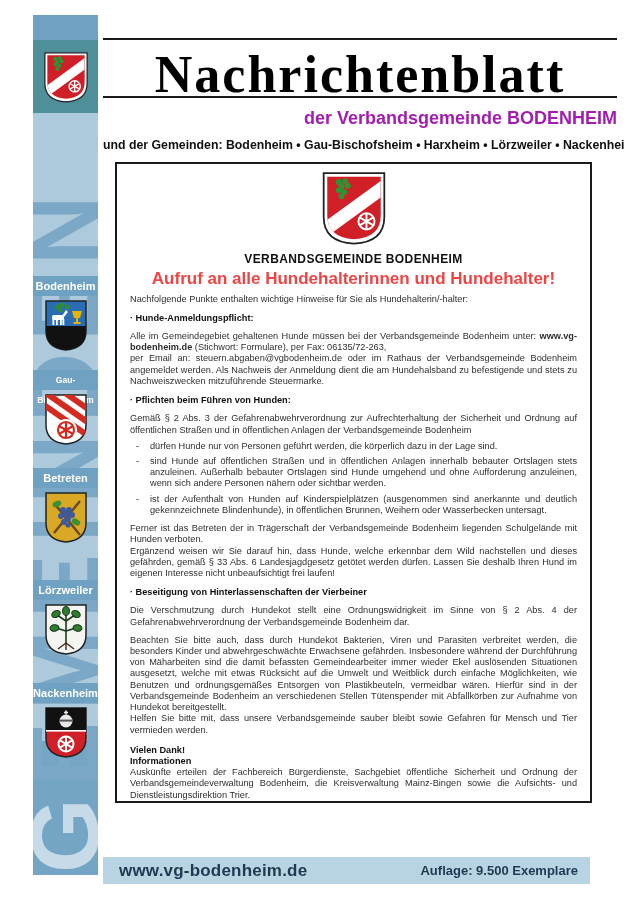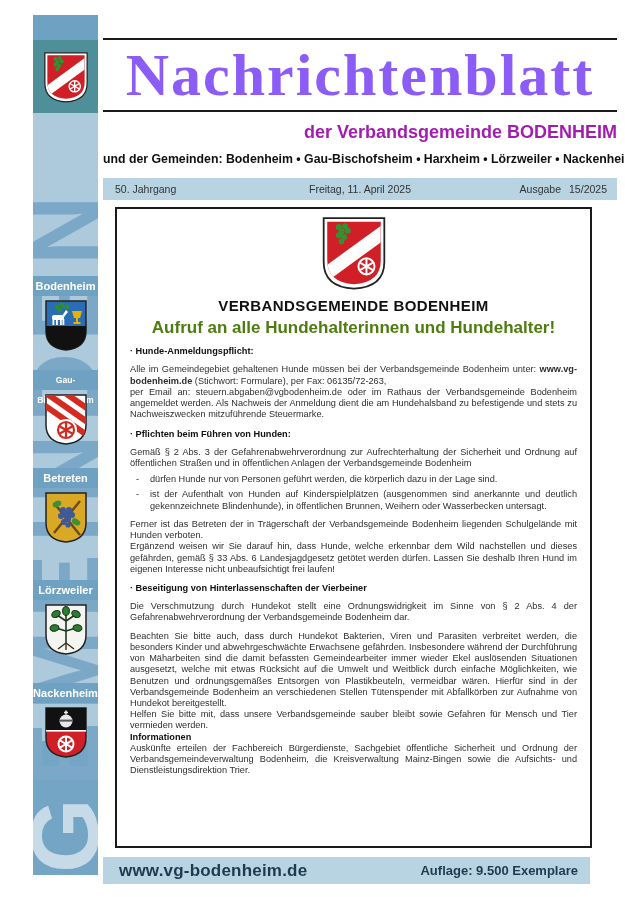--- a/index.html
+++ b/index.html
@@ -20,42 +20,42 @@
   .ghost-word .lt { color:#c6dae8; }
   .commune { position:absolute; left:0; width:65px; text-align:center; }
   .commune .band { background:#6fa2c2; height:20px; line-height:20px; color:#fff;
                    font-size:11px; font-weight:bold; letter-spacing:0; }
   .commune svg { display:block; margin:3px auto 0 auto; }
 
   
   #main { position:absolute; left:103px; top:15px; width:514px; }
   .rule { height:2px; background:#1a1a1a; }
   .rule1 { margin-top:23px; }
-  #masthead-title { height:70px; line-height:70px; text-align:center;
+  #masthead-title { height:56px; line-height:70px; text-align:center;
                     font-family:"Liberation Serif", serif; font-weight:bold;
-                    font-size:60px; letter-spacing:2px; color:#8b5cf6; white-space:nowrap; }
+                    font-size:52px; letter-spacing:2px; color:#000000; white-space:nowrap; }
   #subtitle { margin-top:10px; height:24px; text-align:right; font-size:18px;
               font-weight:bold; color:#a21caf; }
   #communes-line { margin-top:6px; height:17px; font-size:12.3px; font-weight:bold;
                    color:#111; white-space:nowrap; }
   #issue-bar { margin-top:9px; height:22px; background:#b8d3e2; position:relative;
                font-size:10.5px; color:#333; }
   #issue-bar .left { position:absolute; left:12px; top:0; line-height:22px; }
   #issue-bar .center { position:absolute; left:0; right:0; top:0; text-align:center; line-height:22px; }
   #issue-bar .right { position:absolute; right:10px; top:0; line-height:22px; }
   #issue-bar .right span { margin-left:8px; }
 
   
   #notice { margin-top:7px; margin-left:12px; width:477px; height:641px;
             border:2px solid #1a1a1a; padding:6px 13px; overflow:hidden;
             font-size:9.2px; line-height:1.22; color:#2e2e2e; }
   #notice .crest { text-align:center; }
-  #notice .org { text-align:center; font-size:15px; font-weight:bold; color:#111;
+  #notice .org { text-align:center; font-size:12px; font-weight:bold; color:#111;
                  letter-spacing:.4px; margin-top:3px; }
-  #notice .headline { text-align:center; font-size:17px; font-weight:bold; color:#4d7c0f; margin-top:2px; }
+  #notice .headline { text-align:center; font-size:17px; font-weight:bold; color:#ef4444; margin-top:2px; }
   #notice .intro { margin-top:4px; }
   .h { margin-top:8px; font-weight:bold; color:#111; }
   .blk { margin-top:7px; text-align:justify; }
   .blk .nb { font-weight:bold; }
   ul.dash { list-style:none; margin-top:5px; }
   ul.dash li { position:relative; padding-left:20px; margin-top:4px; text-align:justify; }
   ul.dash li::before { content:"-"; position:absolute; left:6px; top:0; }
 
   
   #footer-bar { position:absolute; left:103px; top:857px; width:487px; height:27px;
@@ -232,25 +232,20 @@
   </div>
 
   <div id="main">
     <div class="rule rule1"></div>
     <div id="masthead-title">Nachrichtenblatt</div>
     <div class="rule"></div>
 
     <div id="subtitle">der Verbandsgemeinde BODENHEIM</div>
     <div id="communes-line">und der Gemeinden: Bodenheim • Gau-Bischofsheim • Harxheim • Lörzweiler • Nackenheim</div>
 
-    <div id="issue-bar">
-      <span class="left">50. Jahrgang</span>
-      <span class="center">Freitag, 11. April 2025</span>
-      <span class="right"><span>Ausgabe</span><span>15/2025</span></span>
-    </div>
 
     <div id="notice">
       <div class="crest">
         <svg width="66" height="76" viewBox="0 0 74 84">
           <defs>
               <clipPath id="vgclip2">
                 <path d="M7 7 H67 V50 Q67 75 37 77 Q7 75 7 50 Z"></path>
               </clipPath>
             </defs>
           <path d="M3 3 H71 V52 Q71 80 37 82 Q3 80 3 52 Z" fill="#fff" stroke="#222" stroke-width="2"></path>
@@ -269,36 +264,39 @@
           </g>
           <g stroke="#fff" stroke-width="2.2" fill="none">
             <circle cx="51" cy="57" r="9"></circle>
             <path d="M51 48 V66 M43.2 52.5 L58.8 61.5 M43.2 61.5 L58.8 52.5"></path>
           </g>
         </svg>
       </div>
 
       <div class="org">VERBANDSGEMEINDE BODENHEIM</div>
       <div class="headline">Aufruf an alle Hundehalterinnen und Hundehalter!</div>
+      <div class="intro">Nachfolgende Punkte enthalten wichtige Hinweise für Sie als Hundehalterin/-halter:</div>
 
       <div class="h">· Hunde-Anmeldungspflicht:</div>
       <div class="blk"><span>Alle im Gemeindegebiet gehaltenen Hunde müssen bei der Verbandsgemeinde Bodenheim unter: </span><span class="nb">www.vg-bodenheim.de</span><span> (Stichwort: Formulare), per Fax: 06135/72-263,</span><br><span>per Email an: steuern.abgaben@vgbodenheim.de oder im Rathaus der Verbandsgemeinde Bodenheim angemeldet werden. Als Nachweis der Anmeldung dient die am Hundehalsband zu befestigende und stets zu Nachweiszwecken mitzuführende Steuermarke.</span></div>
 
       <div class="h">· Pflichten beim Führen von Hunden:</div>
       <div class="blk">Gemäß § 2 Abs. 3 der Gefahrenabwehrverordnung zur Aufrechterhaltung der Sicherheit und Ordnung auf öffentlichen Straßen und in öffentlichen Anlagen der Verbandsgemeinde Bodenheim</div>
       <ul class="dash">
         <li>dürfen Hunde nur von Personen geführt werden, die körperlich dazu in der Lage sind.</li>
+        <li>sind Hunde auf öffentlichen Straßen und in öffentlichen Anlagen innerhalb bebauter Ortslagen stets anzuleinen. Außerhalb bebauter Ortslagen sind Hunde umgehend und ohne Aufforderung anzuleinen, wenn sich andere Personen nähern oder sichtbar werden.</li>
         <li>ist der Aufenthalt von Hunden auf Kinderspielplätzen (ausgenommen sind anerkannte und deutlich gekennzeichnete Blindenhunde), in öffentlichen Brunnen, Weihern oder Wasserbecken untersagt.</li>
       </ul>
       <div class="blk"><span>Ferner ist das Betreten der in Trägerschaft der Verbandsgemeinde Bodenheim liegenden Schulgelände mit Hunden verboten.</span><br><span>Ergänzend weisen wir Sie darauf hin, dass Hunde, welche erkennbar dem Wild nachstellen und dieses gefährden, gemäß § 33 Abs. 6 Landesjagdgesetz getötet werden dürfen. Lassen Sie deshalb Ihren Hund im eigenen Interesse nicht unbeaufsichtigt frei laufen!</span></div>
 
       <div class="h">· Beseitigung von Hinterlassenschaften der Vierbeiner</div>
       <div class="blk"><span>Die Verschmutzung durch Hundekot stellt eine Ordnungswidrigkeit im Sinne von § 2 Abs. 4 der Gefahrenabwehrverordnung der Verbandsgemeinde Bodenheim dar.</span><br></div>
       <div class="blk"><span>Beachten Sie bitte auch, dass durch Hundekot Bakterien, Viren und Parasiten verbreitet werden, die besonders Kinder und abwehrgeschwächte Erwachsene gefährden. Insbesondere während der Durchführung von Mäharbeiten sind die damit befassten Gemeindearbeiter immer wieder Ekel auslösenden Situationen ausgesetzt, welche mit etwas Rücksicht auf die Umwelt und Weitblick durch einfache Möglichkeiten, wie Benutzen und ordnungsgemäßes Entsorgen von Plastikbeuteln, vermeidbar wären. Hierfür sind in der Verbandsgemeinde Bodenheim an verschiedenen Stellen Tütenspender mit Abfallkörben zur Aufnahme von Hundekot bereitgestellt.</span><br><span>Helfen Sie bitte mit, dass unsere Verbandsgemeinde sauber bleibt sowie Gefahren für Mensch und Tier vermieden werden.</span></div>
 
+      <div class="h" style="margin-top:9px">Vielen Dank!</div>
       <div class="h" style="margin-top:0">Informationen</div>
       <div class="blk" style="margin-top:0">Auskünfte erteilen der Fachbereich Bürgerdienste, Sachgebiet öffentliche Sicherheit und Ordnung der Verbandsgemeindeverwaltung Bodenheim, die Kreisverwaltung Mainz-Bingen sowie die Aufsichts- und Dienstleistungsdirektion Trier.</div>
     </div>
   </div>
 
   <div id="footer-bar">
     <span id="footer-url">www.vg-bodenheim.de</span>
     <span id="footer-circulation">Auflage: 9.500 Exemplare</span>
   </div>
 

